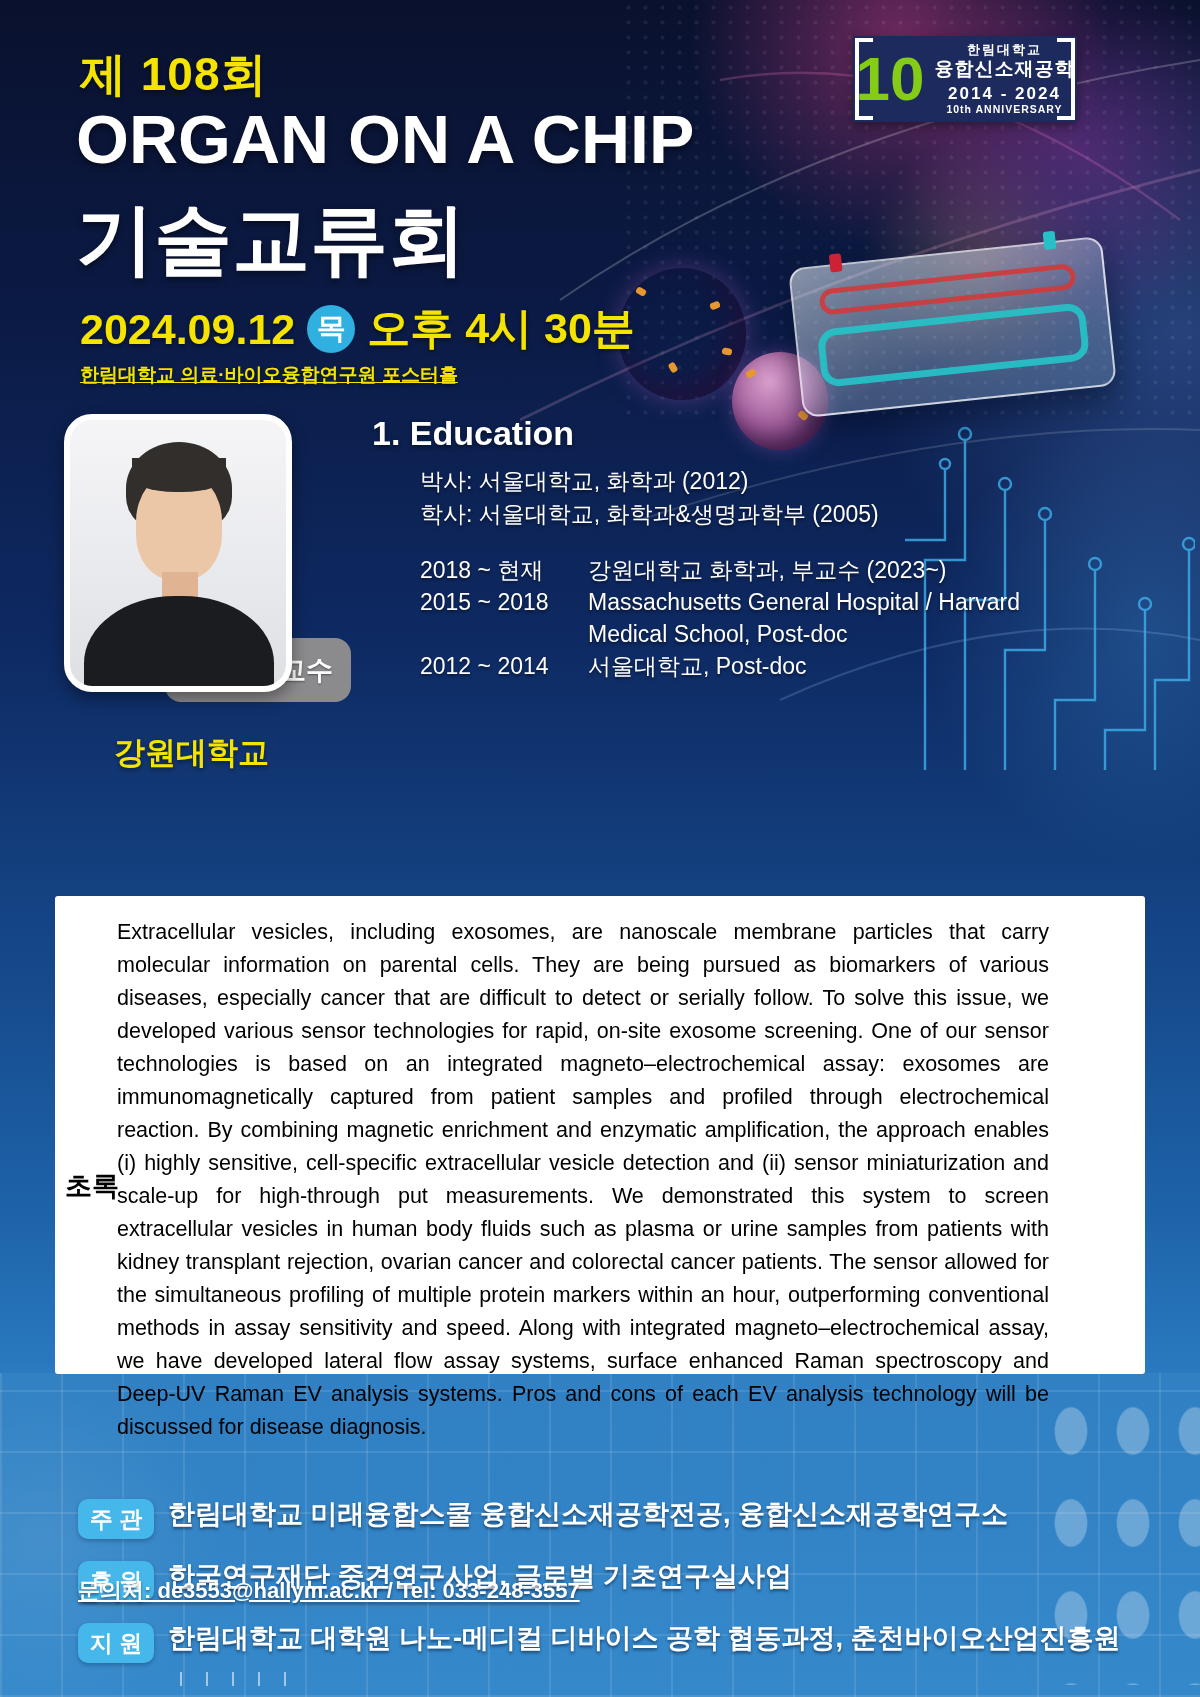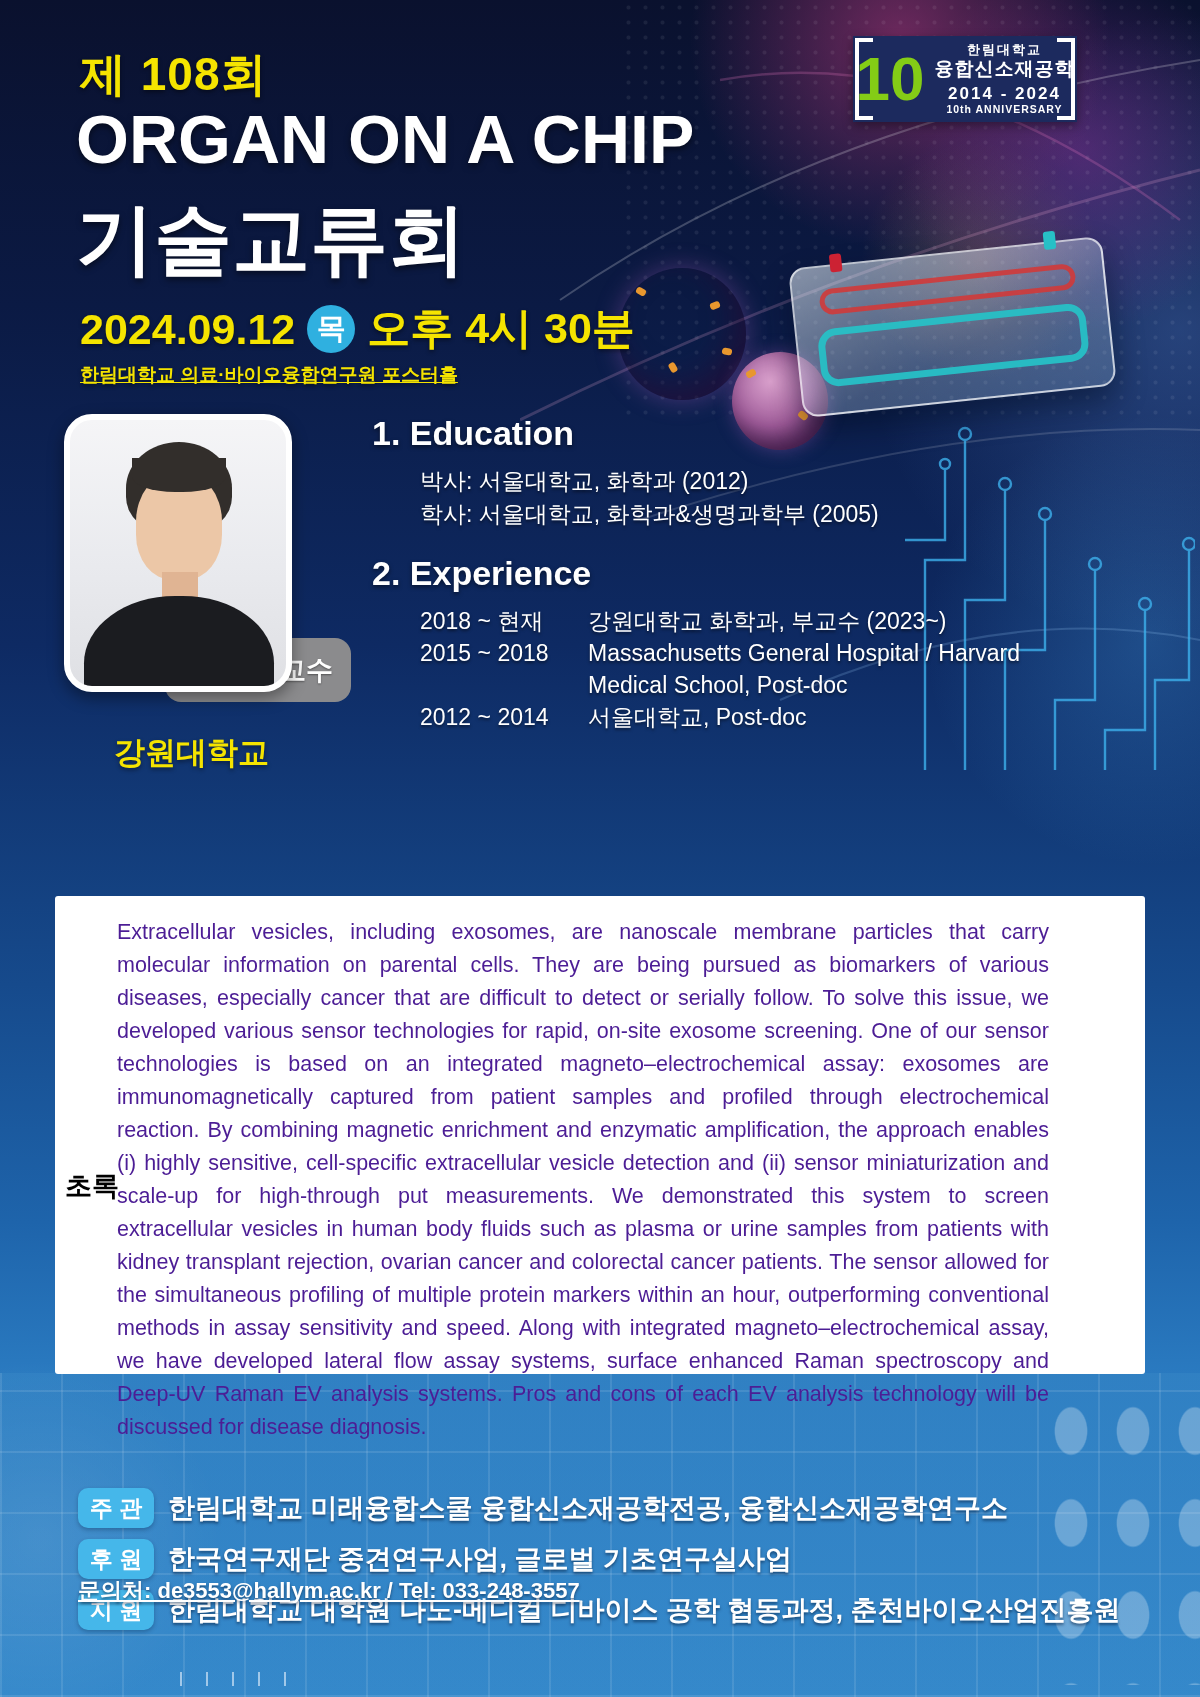--- a/index.html
+++ b/index.html
@@ -81,25 +81,25 @@
   .exp-row{display:flex; margin-left:48px; font-size:23px; line-height:1.4; text-shadow:0 2px 3px rgba(0,0,0,.5);}
   .exp-period{width:168px; flex:none;}
   .exp-desc{max-width:460px;}
   
   .talk-box{position:absolute; left:55px; top:790px; width:1090px; height:100px; background:#d9ebf7; border-top:7px solid #29abe2; border-bottom:7px solid #29abe2; display:flex; flex-direction:column; align-items:center; justify-content:center;}
   .talk-label{position:absolute; left:18px; top:32px; font-size:27px; font-weight:bold; color:#0b1b3c;}
   .talk-ko{font-size:31px; font-weight:bold; color:#0a1633; line-height:1.25;}
   .talk-en{font-size:24px; color:#13263f; line-height:1.3;}
   .abs-box{position:absolute; left:55px; top:896px; width:1090px; height:478px; background:#ffffff; border-radius:3px;}
   .abs-label{position:absolute; left:10px; top:272px; font-size:27px; font-weight:bold; color:#000000;}
-  .abs-text{position:absolute; left:62px; top:20px; width:932px; font-size:21.5px; line-height:1.535; color:#4c1d95; text-align:justify;}
+  .abs-text{position:absolute; left:62px; top:20px; width:932px; font-size:21.5px; line-height:1.535; color:#000000; text-align:justify;}
   
   .footer{position:absolute; left:78px; top:1488px; width:1060px;}
   .f-row{display:flex; align-items:center; gap:14px; margin-bottom:11px;}
-  .f-badge{flex:none; width:76px; height:40px; border-radius:10px; background:#45b7ea; color:#fff; font-size:23px; font-weight:bold; display:flex; align-items:center; justify-content:center; box-shadow:0 2px 4px rgba(0,30,60,.3);}
+  .f-badge{flex:none; width:76px; height:40px; border-radius:10px; background:#45b7ea; color:#fff; font-size:23px; font-weight:bold; display:flex; align-items:center; justify-content:center; box-shadow:0 2px 4px rgba(0,30,60,.3);margin-top:11px;}
   .f-text{font-size:27px; font-weight:bold; color:#fff; text-shadow:0 2px 3px rgba(0,20,50,.55); white-space:nowrap;}
   .contact{position:absolute; left:78px; top:1576px; font-size:22px; font-weight:bold; color:#fff; text-shadow:0 2px 3px rgba(0,20,50,.55);text-decoration:underline;}
 </style>
 </head>
 <body>
 
 <div class="poster">
 
   <div class="glow-layer"></div>
   <div class="dot-texture"></div>
@@ -177,21 +177,20 @@
     <div class="shirt"></div>
   </div>
   <div class="affil">강원대학교</div>
 
   <div class="cv">
     <div class="cv-h">1. Education</div>
     <div class="cv-items">
       <div>박사: 서울대학교, 화학과 (2012)</div>
       <div>학사: 서울대학교, 화학과&amp;생명과학부 (2005)</div>
     </div>
-    <div class="cv-h">2. Experience</div>
     <div class="exp-row">
       <span class="exp-period">2018 ~ 현재</span>
       <span class="exp-desc">강원대학교 화학과, 부교수 (2023~)</span>
     </div>
     <div class="exp-row">
       <span class="exp-period">2015 ~ 2018</span>
       <span class="exp-desc">Massachusetts General Hospital / Harvard Medical School, Post-doc</span>
     </div>
     <div class="exp-row">
       <span class="exp-period">2012 ~ 2014</span>

